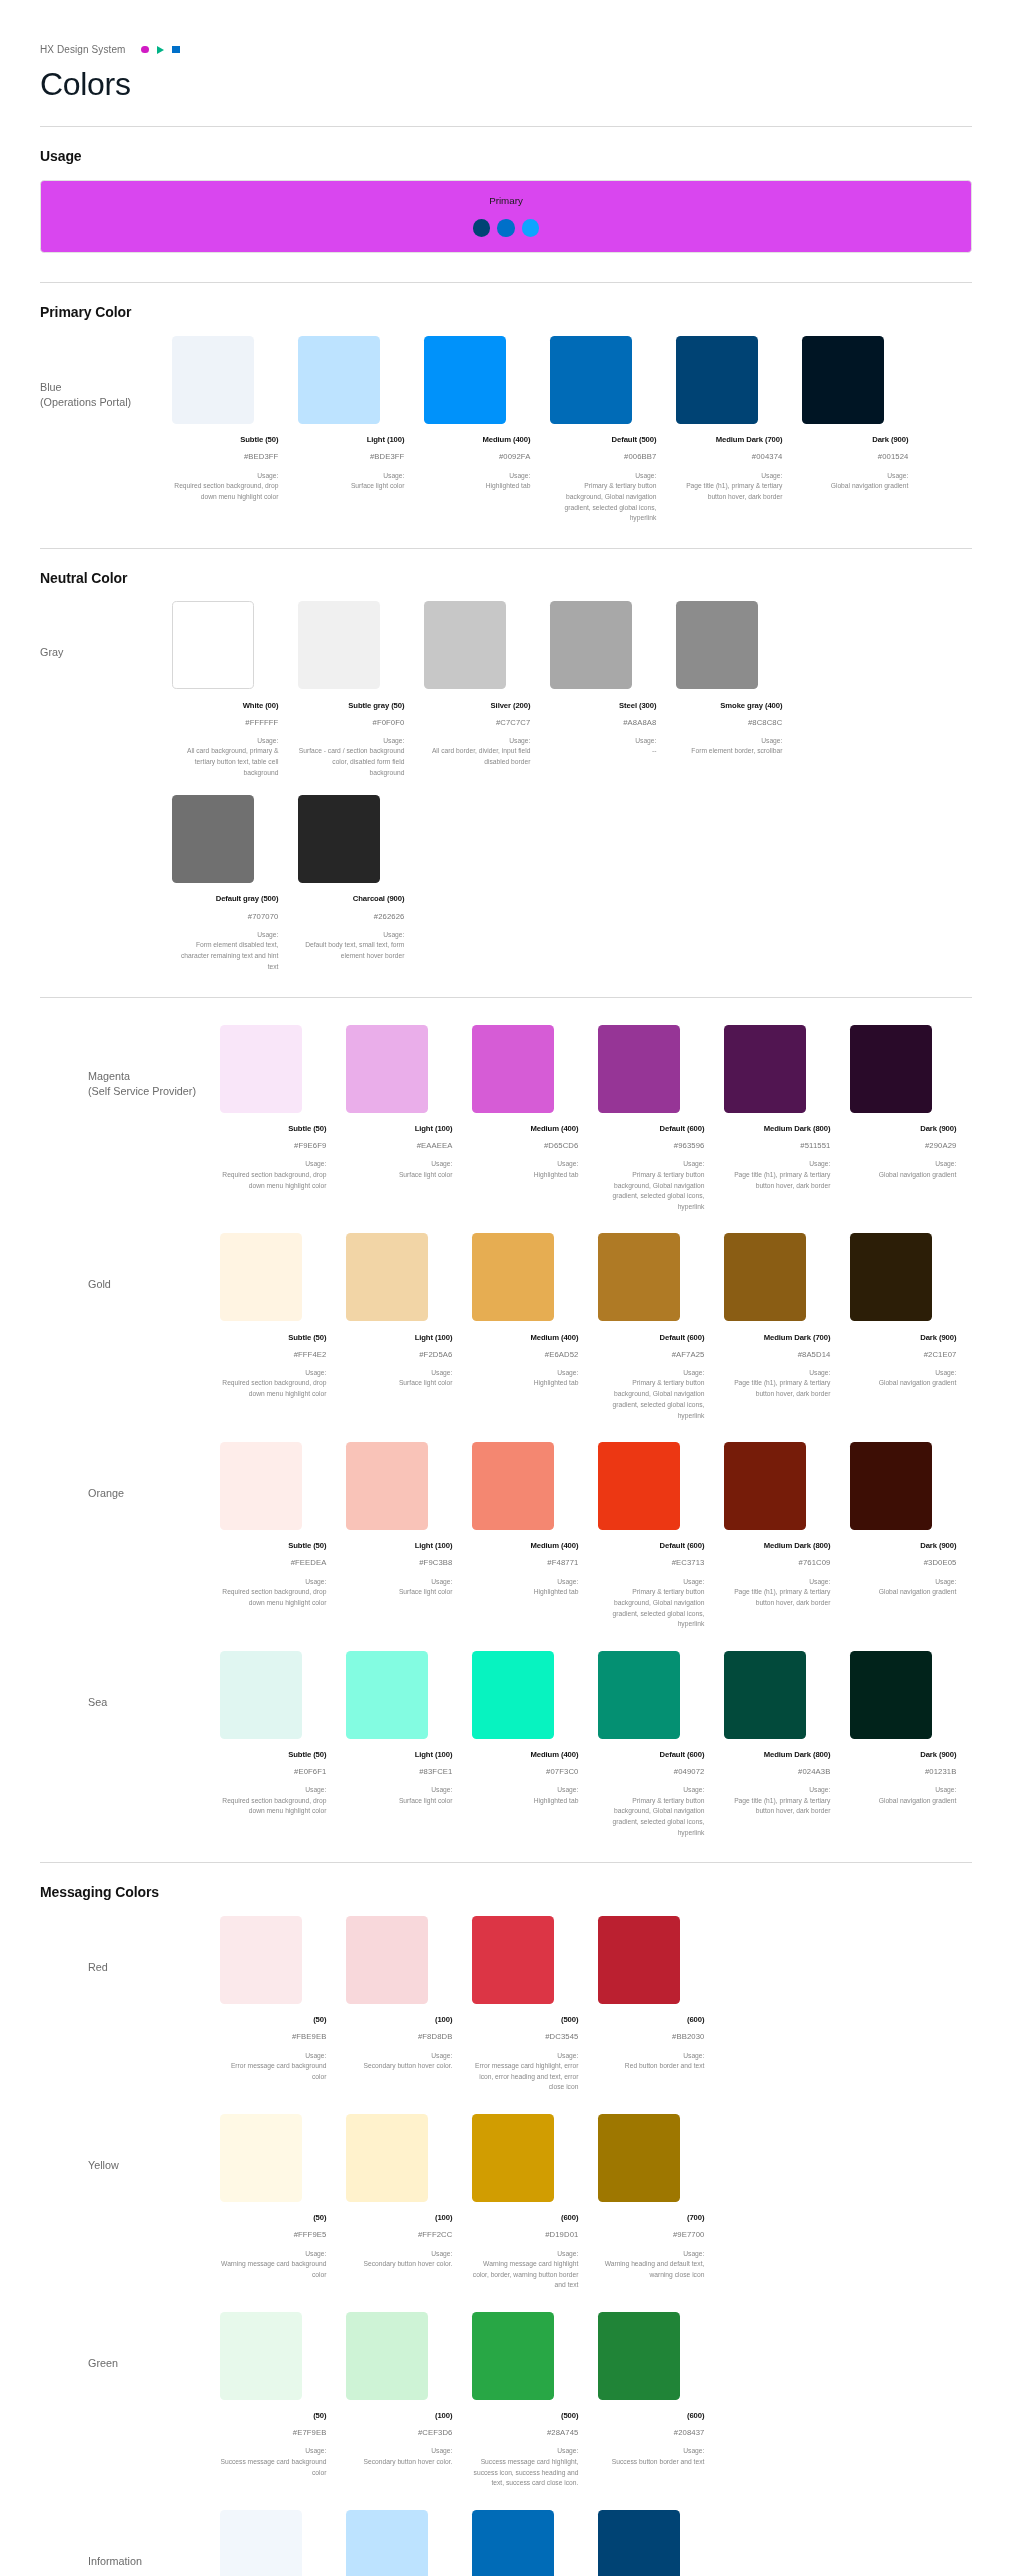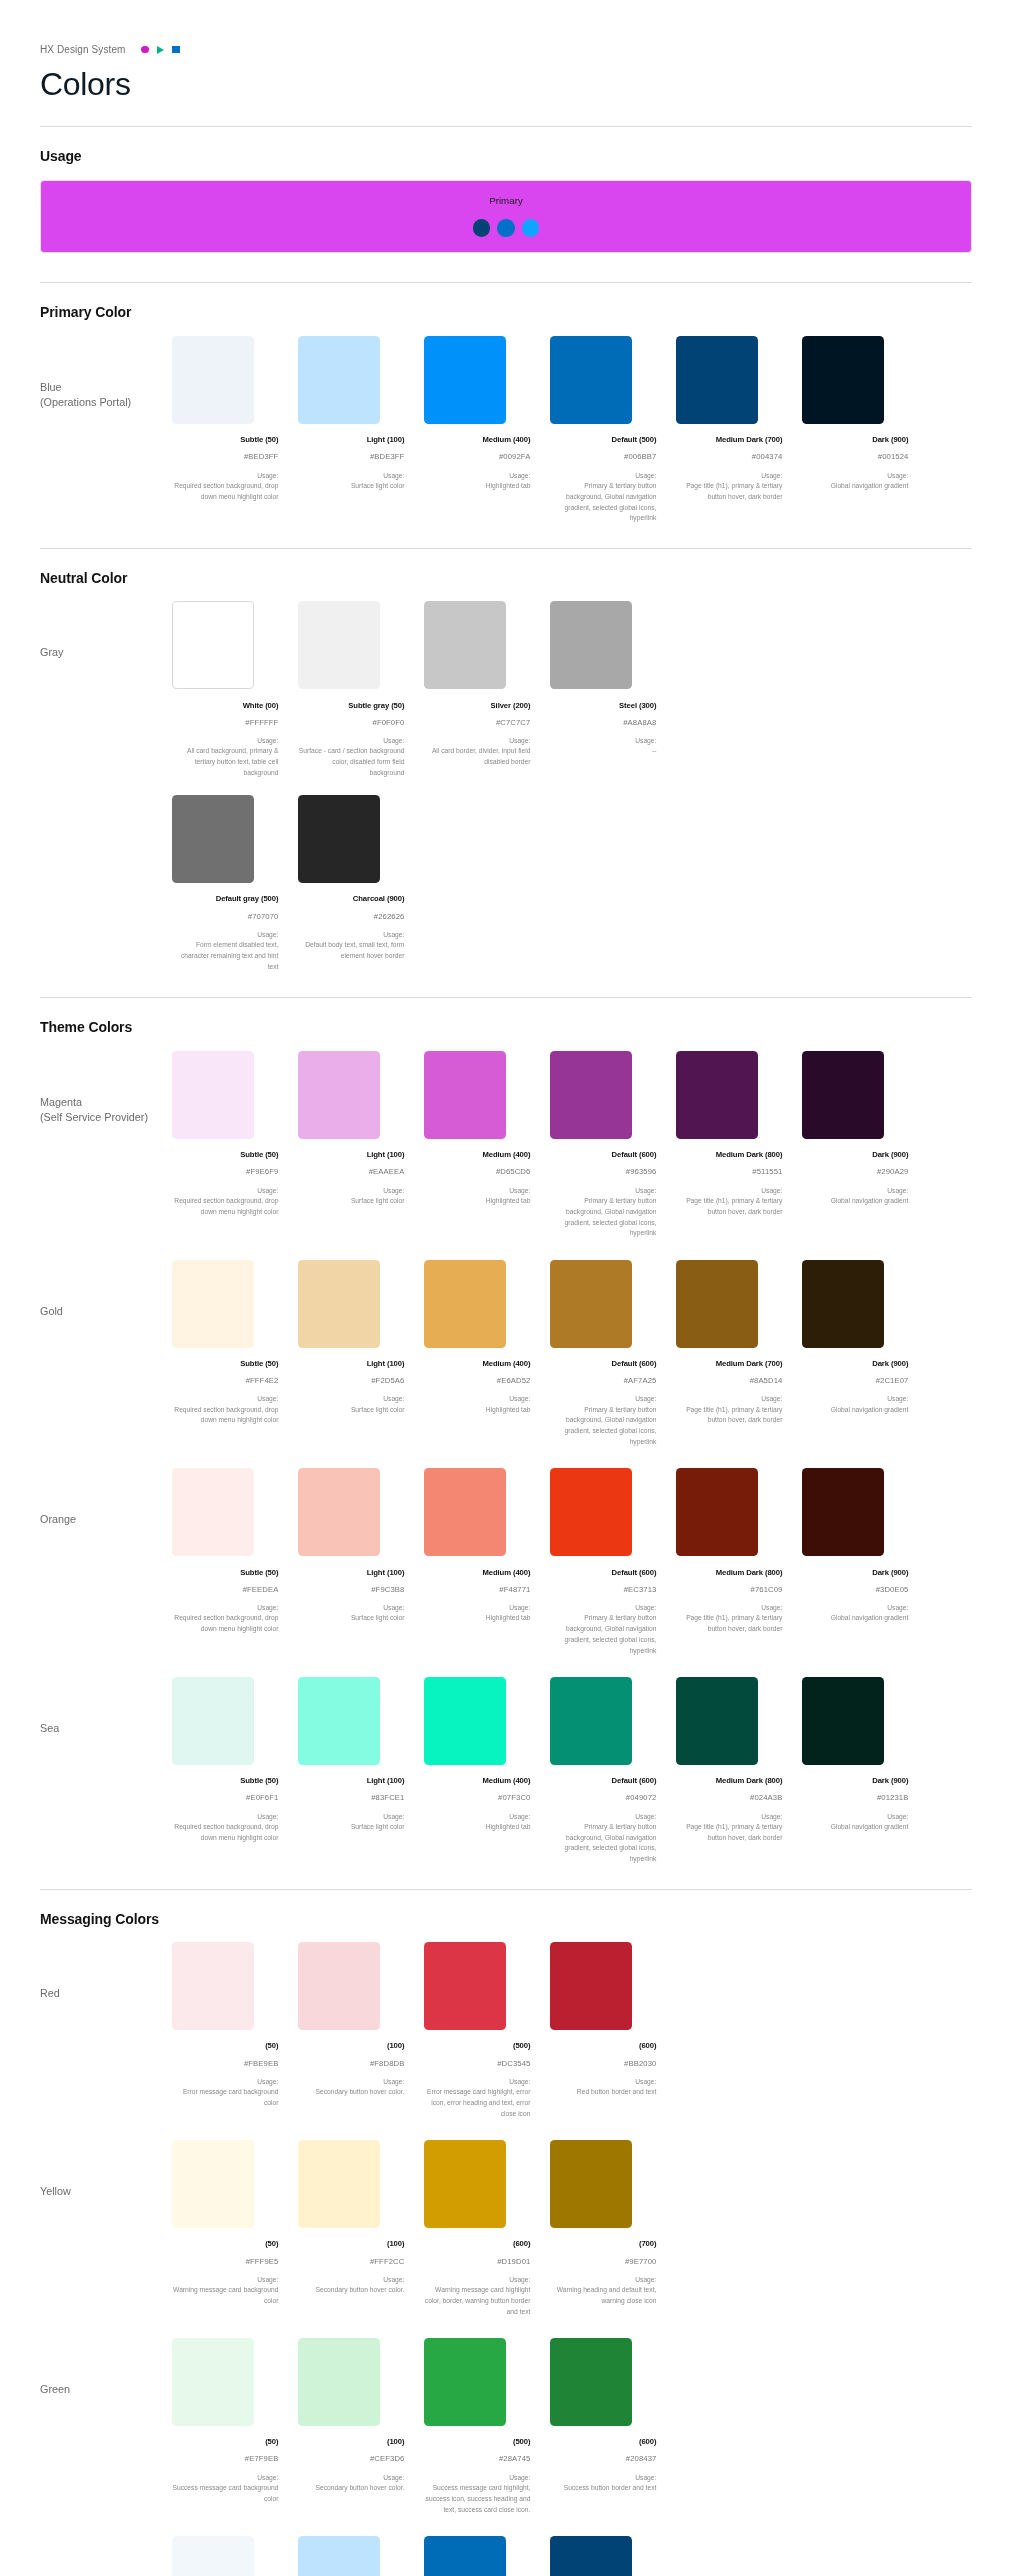--- a/index.html
+++ b/index.html
@@ -62,21 +62,21 @@
     width: 82px; height: 88px; border-radius: 4.6px; margin-bottom: 11.3px;
   }
   .chip.white-chip { border: 0.5px solid #d7d7d7; }
   .chip-name { font-size: 7.7px; font-weight: 700; color: #111111; margin-bottom: 8.2px; letter-spacing: -0.1px; }
   .chip-hex { font-size: 7.7px; color: #777777; margin-bottom: 9.3px; letter-spacing: 0.1px; }
   .chip-usage-label { font-size: 6.7px; color: #8a8a8a; line-height: 1.55; }
   .chip-usage-text { font-size: 6.7px; color: #8a8a8a; line-height: 1.6; }
 
   .neutral-row2 { display: flex; padding-left: 132px; margin-top: 13.4px; }
 
-  .theme-block { margin-top: 5.2px; }
+  .theme-block { margin-top: 5.2px; margin-left: 48px; }
   .theme-block + .theme-block { margin-top: 17.5px; }
 </style>
 </head>
 <body>
 
 <div class="page">
 
   <div class="brandbar">
     <span class="brand-text">HX Design System</span>
     <span class="brand-marks">
@@ -189,20 +189,27 @@
             <div class="chip-usage-label">Usage:</div>
             <div class="chip-usage-text">All card border, divider, input field disabled border</div>
           </div>
           <div class="swatch-col">
             <div class="chip" style="background: rgb(168, 168, 168);"></div>
             <div class="chip-name">Steel (300)</div>
             <div class="chip-hex">#A8A8A8</div>
             <div class="chip-usage-label">Usage:</div>
             <div class="chip-usage-text">--</div>
           </div>
+          <div class="swatch-col">
+            <div class="chip" style="background: rgb(140, 140, 140);"></div>
+            <div class="chip-name">Smoke gray (400)</div>
+            <div class="chip-hex">#8C8C8C</div>
+            <div class="chip-usage-label">Usage:</div>
+            <div class="chip-usage-text">Form element border, scrollbar</div>
+          </div>
         </div>
     </div>
     <div class="neutral-row2">
       <div class="swatch-grid" id="neutral-grid-2">
           <div class="swatch-col">
             <div class="chip" style="background: rgb(112, 112, 112);"></div>
             <div class="chip-name">Default gray (500)</div>
             <div class="chip-hex">#707070</div>
             <div class="chip-usage-label">Usage:</div>
             <div class="chip-usage-text">Form element disabled text, character remaining text and hint text</div>
@@ -214,21 +221,20 @@
             <div class="chip-usage-label">Usage:</div>
             <div class="chip-usage-text">Default body text, small text, form element hover border</div>
           </div>
         </div>
     </div>
   </div>
 
   <div class="rule" style="margin-top:25px"></div>
 
   <div class="section">
-    <h2 class="section-title">Theme Colors</h2>
     <div id="theme-families">
         <div class="theme-block fam-row">
           <div class="fam-name"><span>Magenta</span><span class="sub">(Self Service Provider)</span></div>
           <div class="swatch-grid">
             <div class="swatch-col">
               <div class="chip" style="background: rgb(249, 230, 249);"></div>
               <div class="chip-name">Subtle (50)</div>
               <div class="chip-hex">#F9E6F9</div>
               <div class="chip-usage-label">Usage:</div>
               <div class="chip-usage-text">Required section background, drop down menu highlight color</div>

